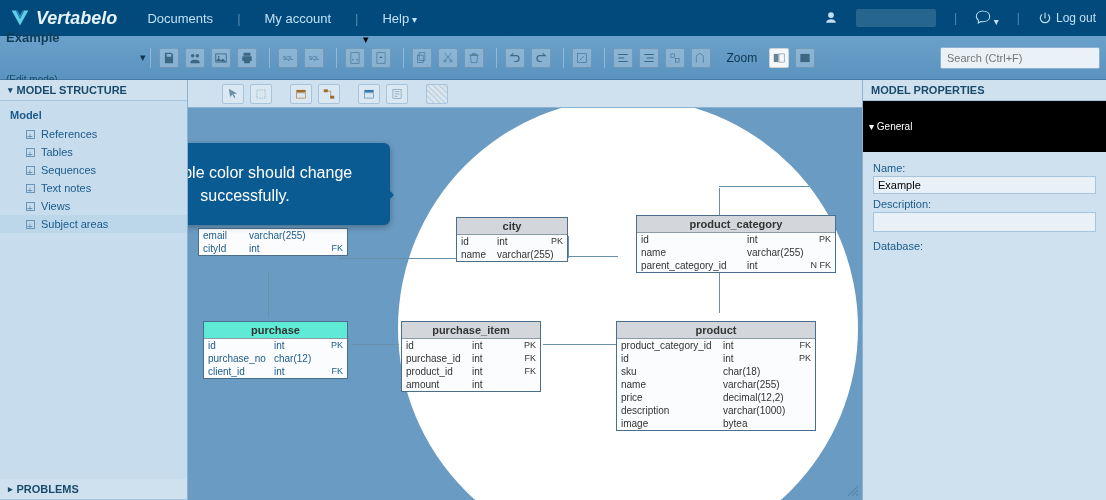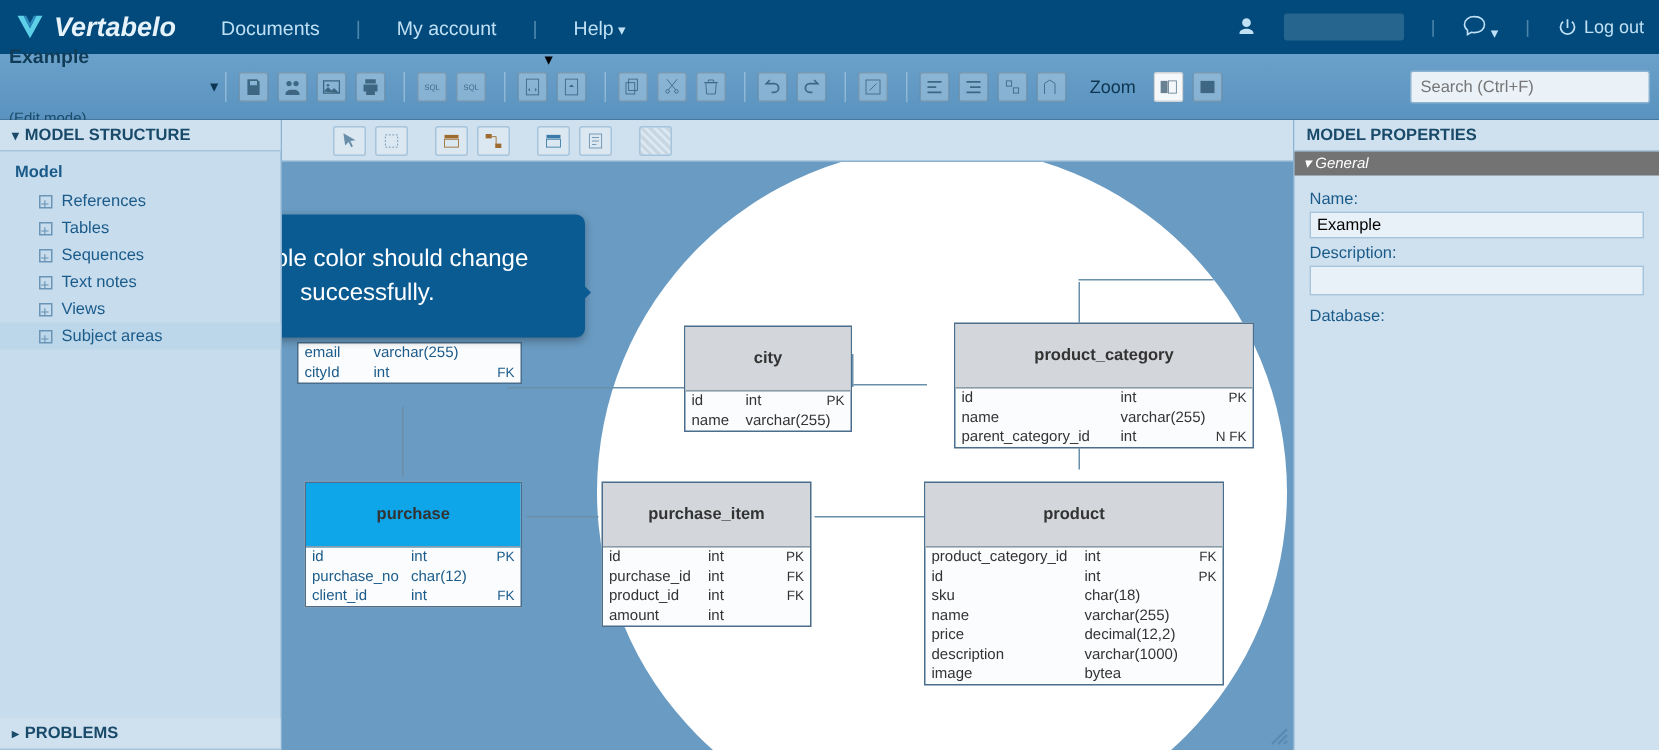--- a/index.html
+++ b/index.html
@@ -89,21 +89,21 @@
 
   .right-panel {
     width: 244px;
     background:#cfe1ef;
     border-left:1px solid #8bb2d0;
     display:flex; flex-direction:column;
     font-size:11px; color:#1a4a6a;
     position:relative; z-index:2;
   }
   .rp-section-head {
-    background:#737373; color:#fff; font-size:10px; padding:2px 6px;font-style:italic;
+    background:#000000; color:#fff; font-size:10px; padding:20px 6px;
   }
   .rp-body { padding:6px 10px; }
   .rp-label { color:#1b5b8a; font-size:11px; margin-top:4px;}
   .rp-input { width:100%; height:18px; border:1px solid #a6c4dc; background:#e8f1f8; margin-top:2px; padding:0 4px; font-size:11px;}
 
   
   .canvas-wrap {
     flex:1;
     position:relative;
     background:#8fb8d8;
@@ -160,30 +160,30 @@
     position:absolute;
     border:1px solid #4a6e8b;
     background:#fbfcfd;
     font-size:10px;
     z-index:3;
   }
   .er-title {
     background:#d3d7db;
     font-weight:bold;
     text-align:center;
-    padding:15px 0;
+    padding:2px 0;
     border-bottom:1px solid #8a9aa6;
     font-size:11px;
     color:#333;
   }
   .er-row { display:flex; padding:1px 4px; gap:6px;}
   .er-row .c-name { flex:0 0 auto; color:#333; min-width:60px;}
   .er-row .c-type { flex:1; color:#333; }
   .er-row .c-flag { flex:0 0 auto; color:#333; margin-left:4px; font-size:9px;}
-  .er-blue .er-title { background:#0ea5e9;}
+  .er-blue .er-title { background:#5eead4;}
   .er-blue .er-row .c-name, .er-blue .er-row .c-type, .er-blue .er-row .c-flag { color:#1b5b8a; }
 
   
   .rel-line { position:absolute; background:#6a8fab; z-index:2;}
   .rel-v { width:1px; }
   .rel-h { height:1px; }
   .resize-grip { position:absolute; right:2px; bottom:2px; z-index:4; }
   .bigtriangle { position:absolute; top:-3px; left:363px; z-index:4;}
 </style>
 </head>

